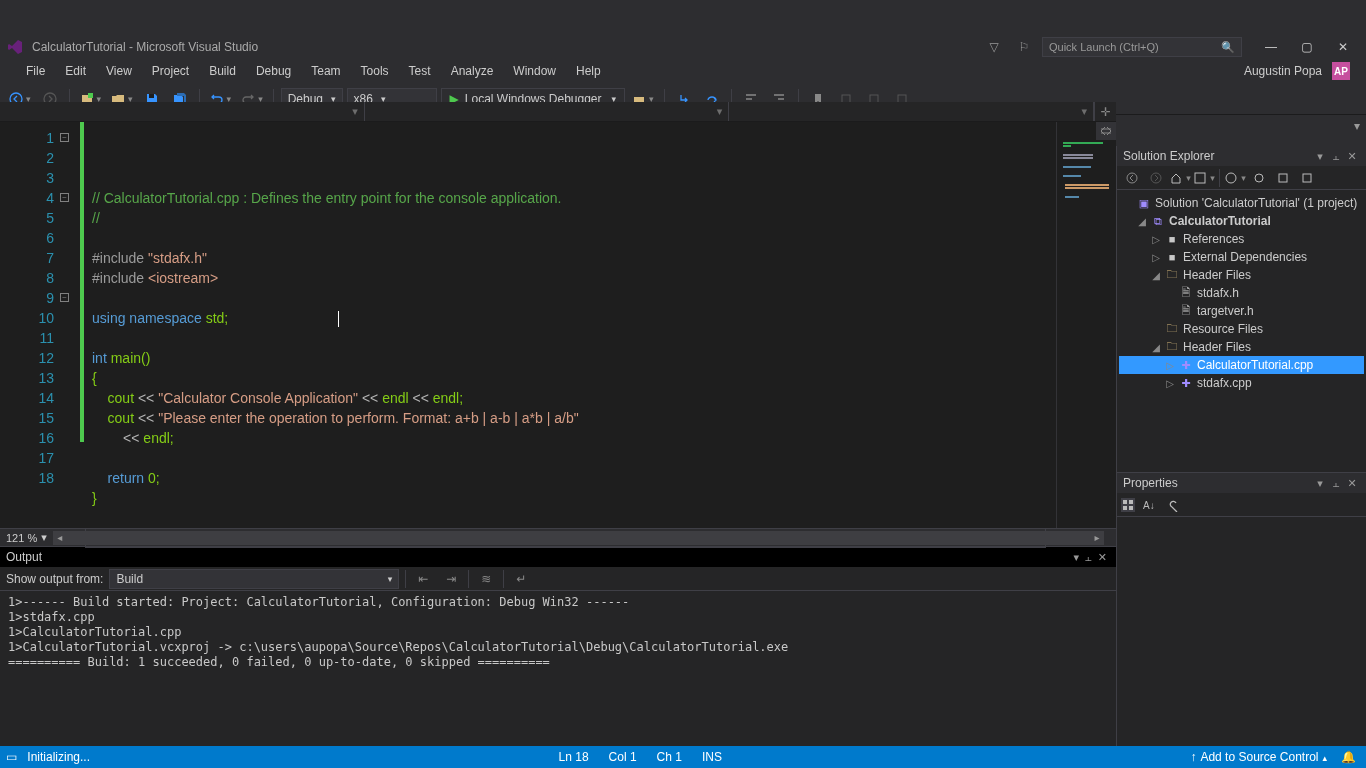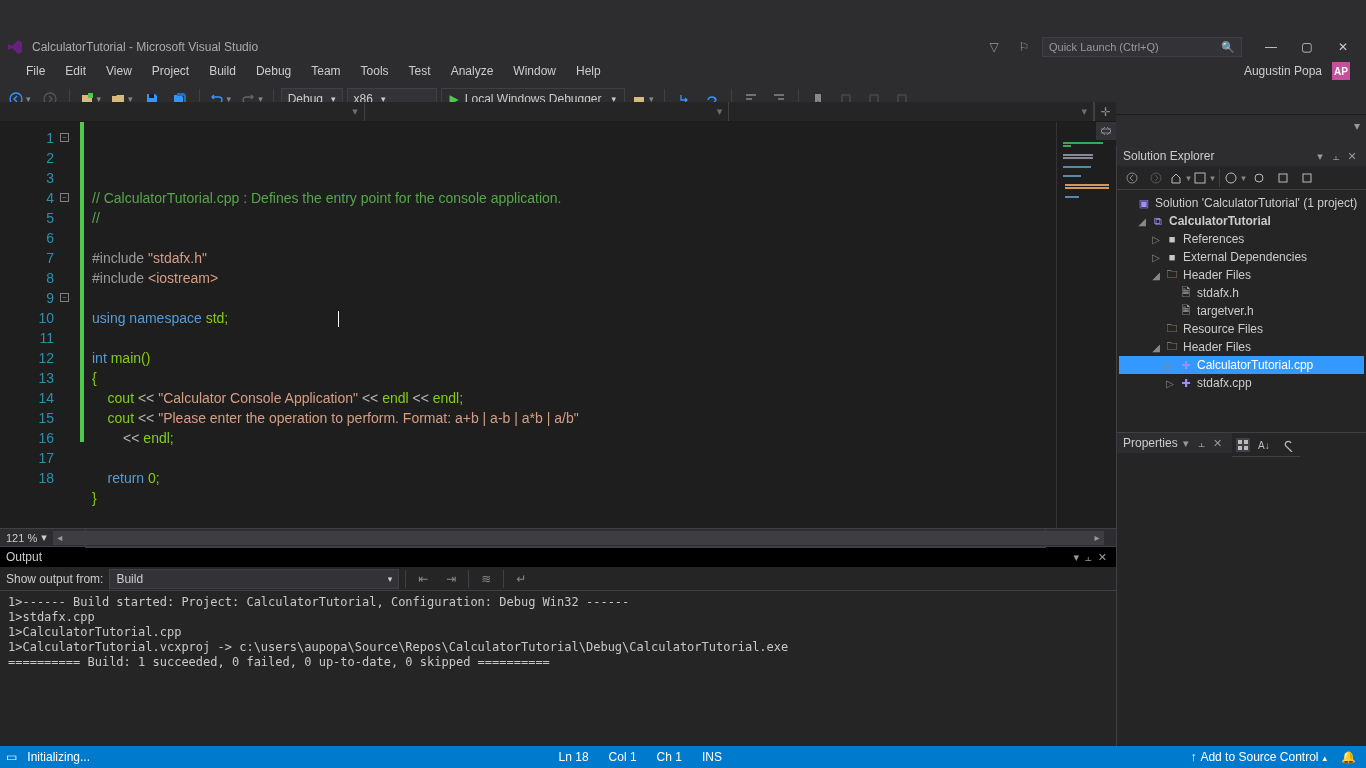--- a/index.html
+++ b/index.html
@@ -106,21 +106,21 @@
 .trow .ticon { width:14px; text-align:center; font-size:11px; }
 .trow .tlabel { white-space:nowrap; }
 .tsel { background:#3399ff; color:#fff; }
 .ic-sln { color:#a08cff; }
 .ic-proj { color:#a08cff; }
 .ic-folder { color:#d7ba7d; }
 .ic-ref { color:#c8c8c8; }
 .ic-file { color:#cccccc; }
 .ic-cpp { color:#a08cff; }
 
-.propspanel { height:314px; border-top:1px solid #3f3f46; display:flex; flex-direction:row; }
+.propspanel { height:274px; border-top:1px solid #3f3f46; display:flex; flex-direction:column; }
 .propstools { height:24px; border-bottom:1px solid #3f3f46; display:flex; align-items:center; padding:0 4px; gap:6px; }
 .propsbody { flex:1; background:#252526; }
 
 
 .statusbar { position:absolute; bottom:0; left:0; right:0; height:22px; background:#007acc; color:#fff; display:flex; align-items:center; padding:0 6px; font-size:12px; }
 .statusbar .sitem { padding:0 10px; }
 .statusbar .spacer { flex:1; }
 .statusbar .sright { display:flex; align-items:center; }
 
 svg { display:block; }

